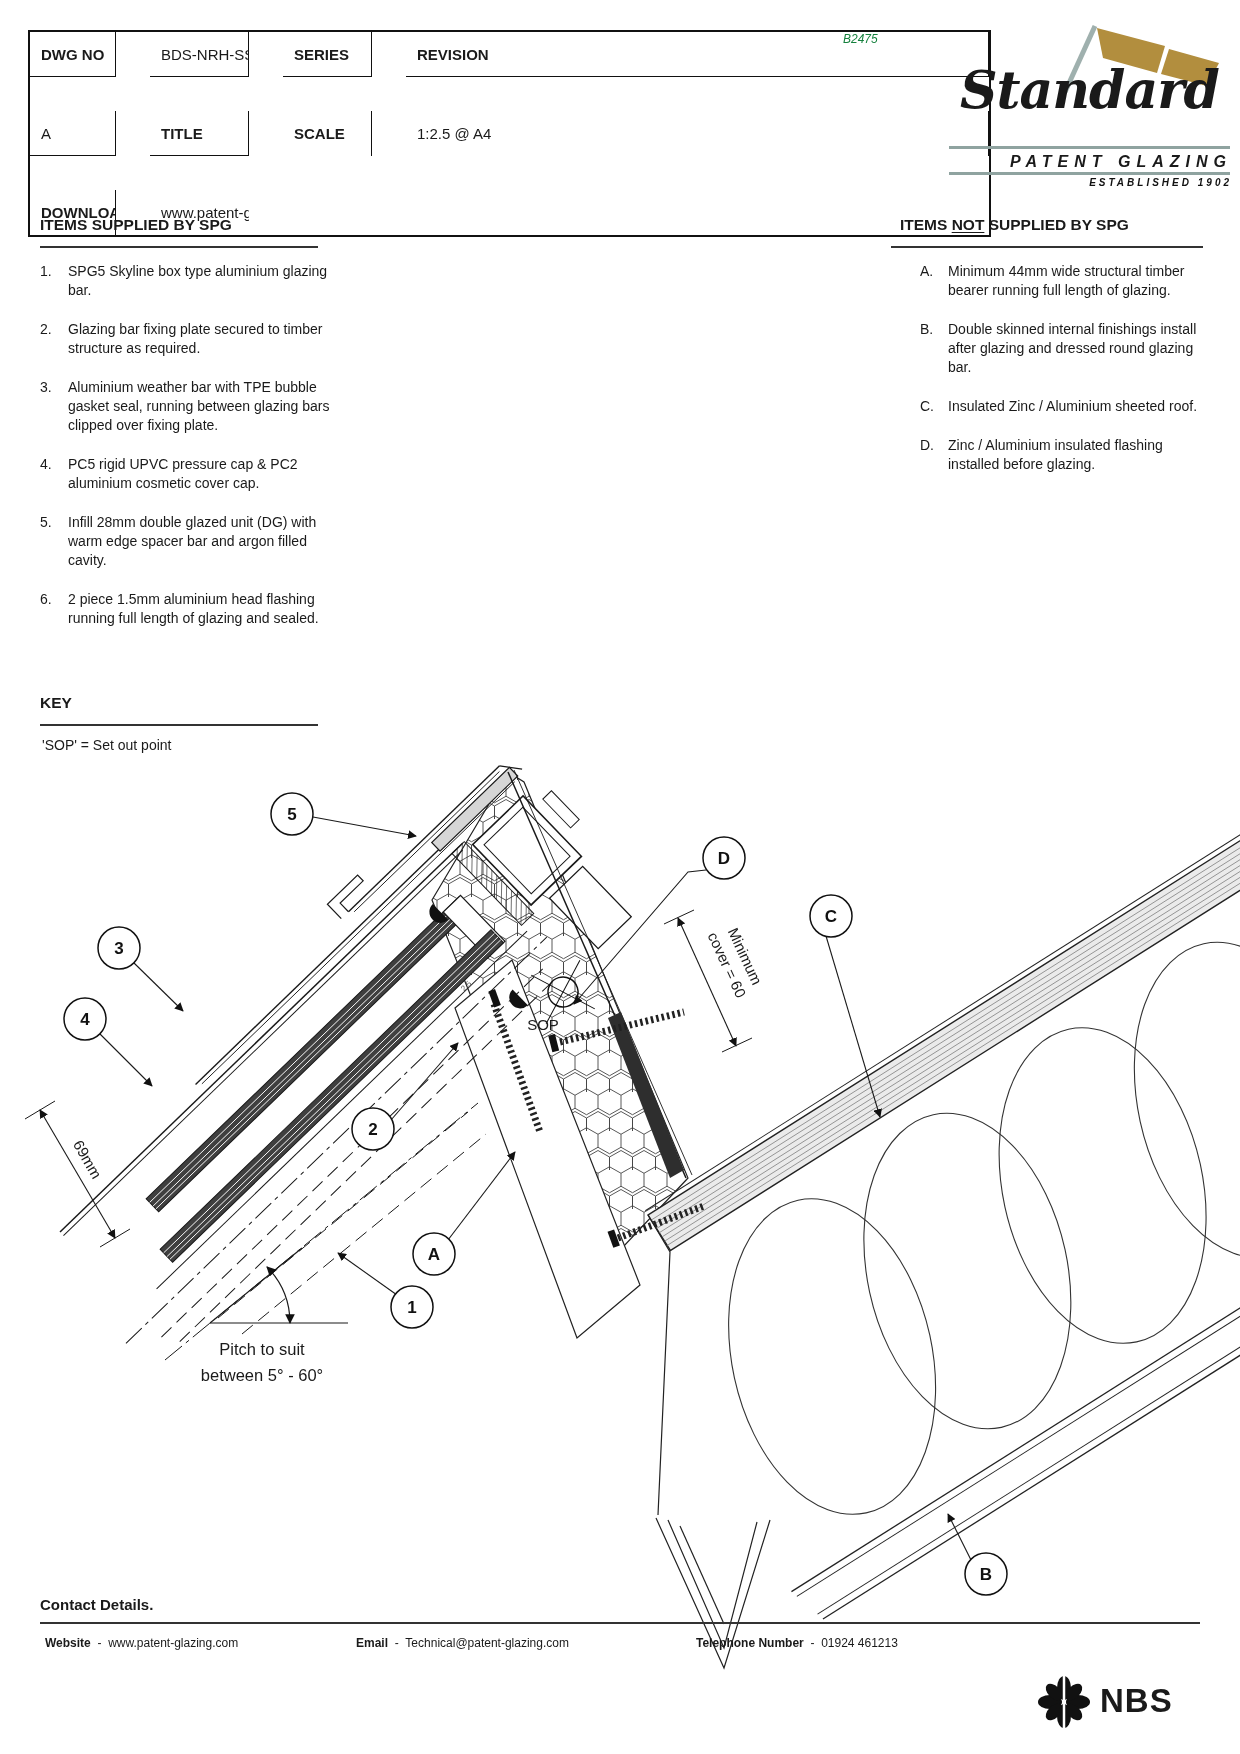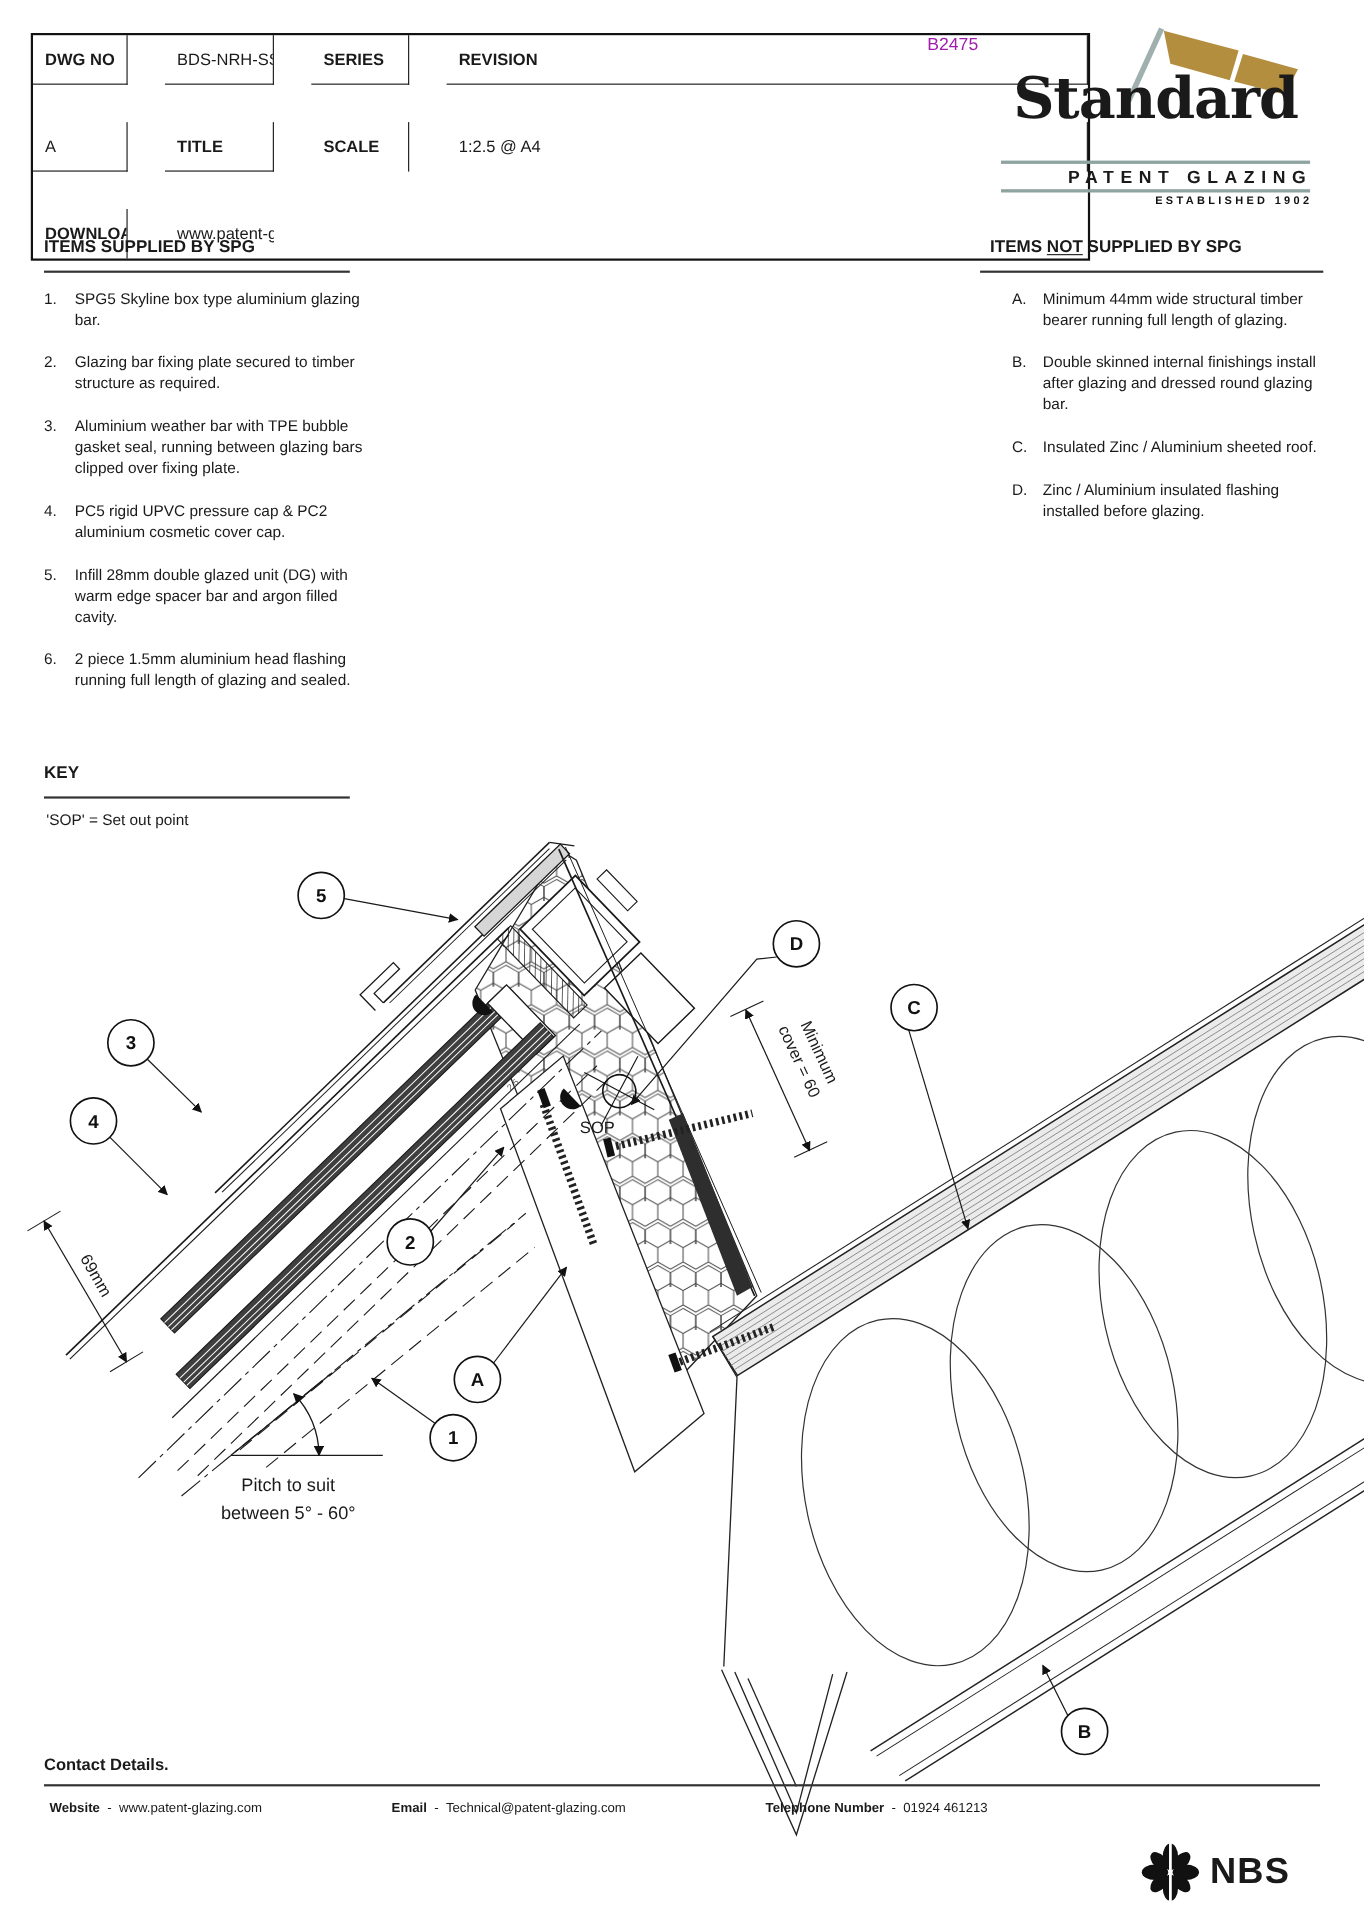--- a/index.html
+++ b/index.html
@@ -5,23 +5,23 @@
   html,body{margin:0;padding:0;background:#fff;}
   body{font-family:"Liberation Sans",sans-serif;color:#1a1a1a;}
   #page{position:relative;width:1240px;height:1754px;background:#fff;overflow:hidden;}
   .abs{position:absolute;}
   
   .tblock{left:28px;top:30px;display:grid;grid-template-columns:86px 99px 89px 583px;grid-auto-rows:45px;border:2px solid #111;gap:34px;}
   .tblock .cell{border-right:1.5px solid #111;border-bottom:1.5px solid #111;display:flex;align-items:center;padding-left:11px;font-size:15px;white-space:nowrap;overflow:hidden;}
   .tblock .cell.lastcol{border-right:none;}
   .tblock .cell.lastrow{border-bottom:none;}
   .tblock .lbl{font-weight:bold;}
-  .wm{left:843px;top:32px;font-size:16px;color:#a21caf;}
+  .wm{left:843px;top:32px;font-size:12px;color:#15803d;font-style:italic;}
   
-  .logo{left:908px;top:16px;width:285px;height:160px;}
+  .logo{left:947px;top:16px;width:285px;height:160px;font-style:italic;}
   .logo .name{position:absolute;left:0;top:48px;width:100%;text-align:center;font-family:"DejaVu Serif",serif;font-weight:bold;font-size:52px;letter-spacing:-1px;line-height:1;}
   .logo .rule{position:absolute;left:2px;width:281px;height:2.5px;background:#8fa3a0;}
   .logo .tagline{position:absolute;left:0;top:137px;width:100%;text-align:right;font-weight:bold;font-size:16px;letter-spacing:6px;white-space:nowrap;}
   .logo .estab{position:absolute;left:0;top:161px;width:100%;text-align:right;font-weight:bold;font-size:10px;letter-spacing:3px;color:#111;}
   
   .h1{font-weight:bold;font-size:15.5px;white-space:nowrap;}
   .rule{background:#333;height:1.5px;}
   .plist{width:300px;font-size:14px;line-height:19px;}
   .plist .item{display:flex;margin-bottom:20px;}
   .plist .num{width:28px;flex:none;}

